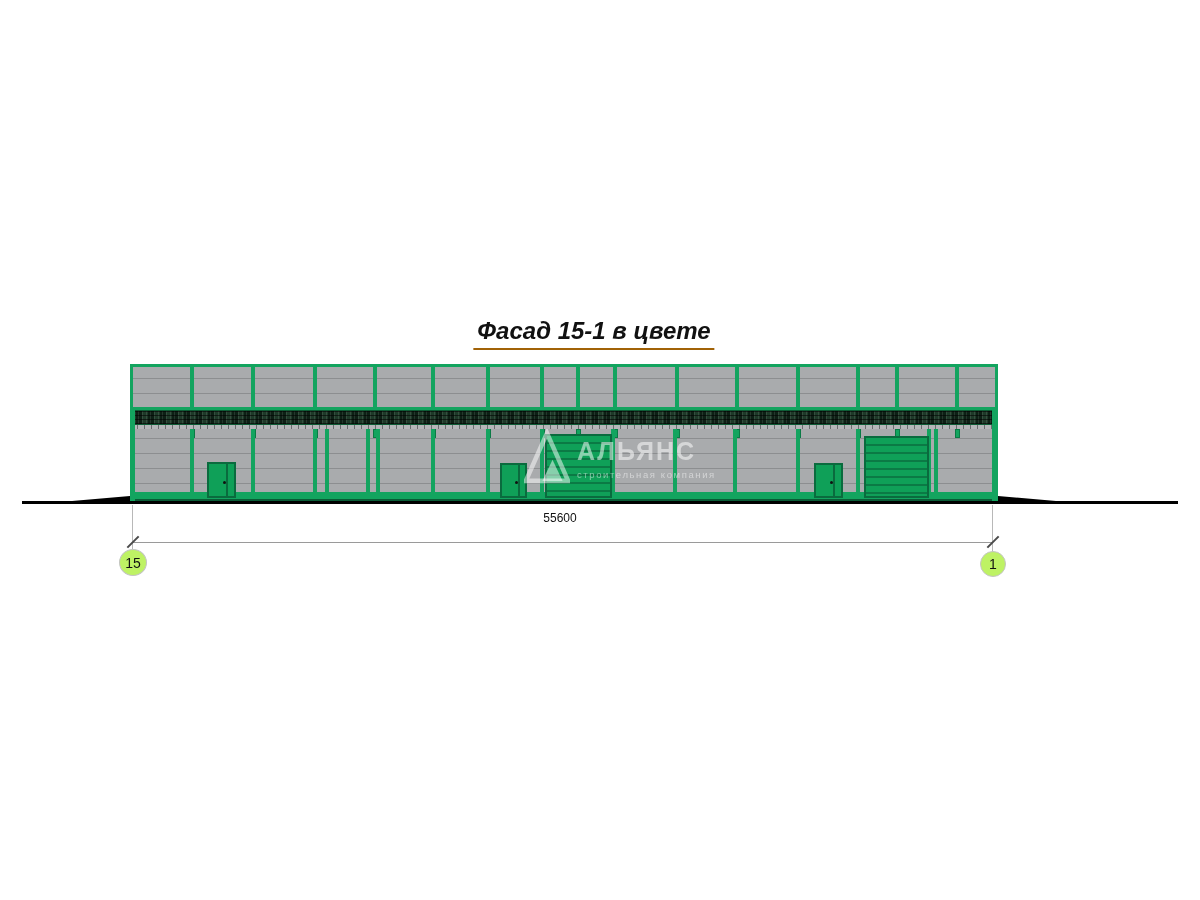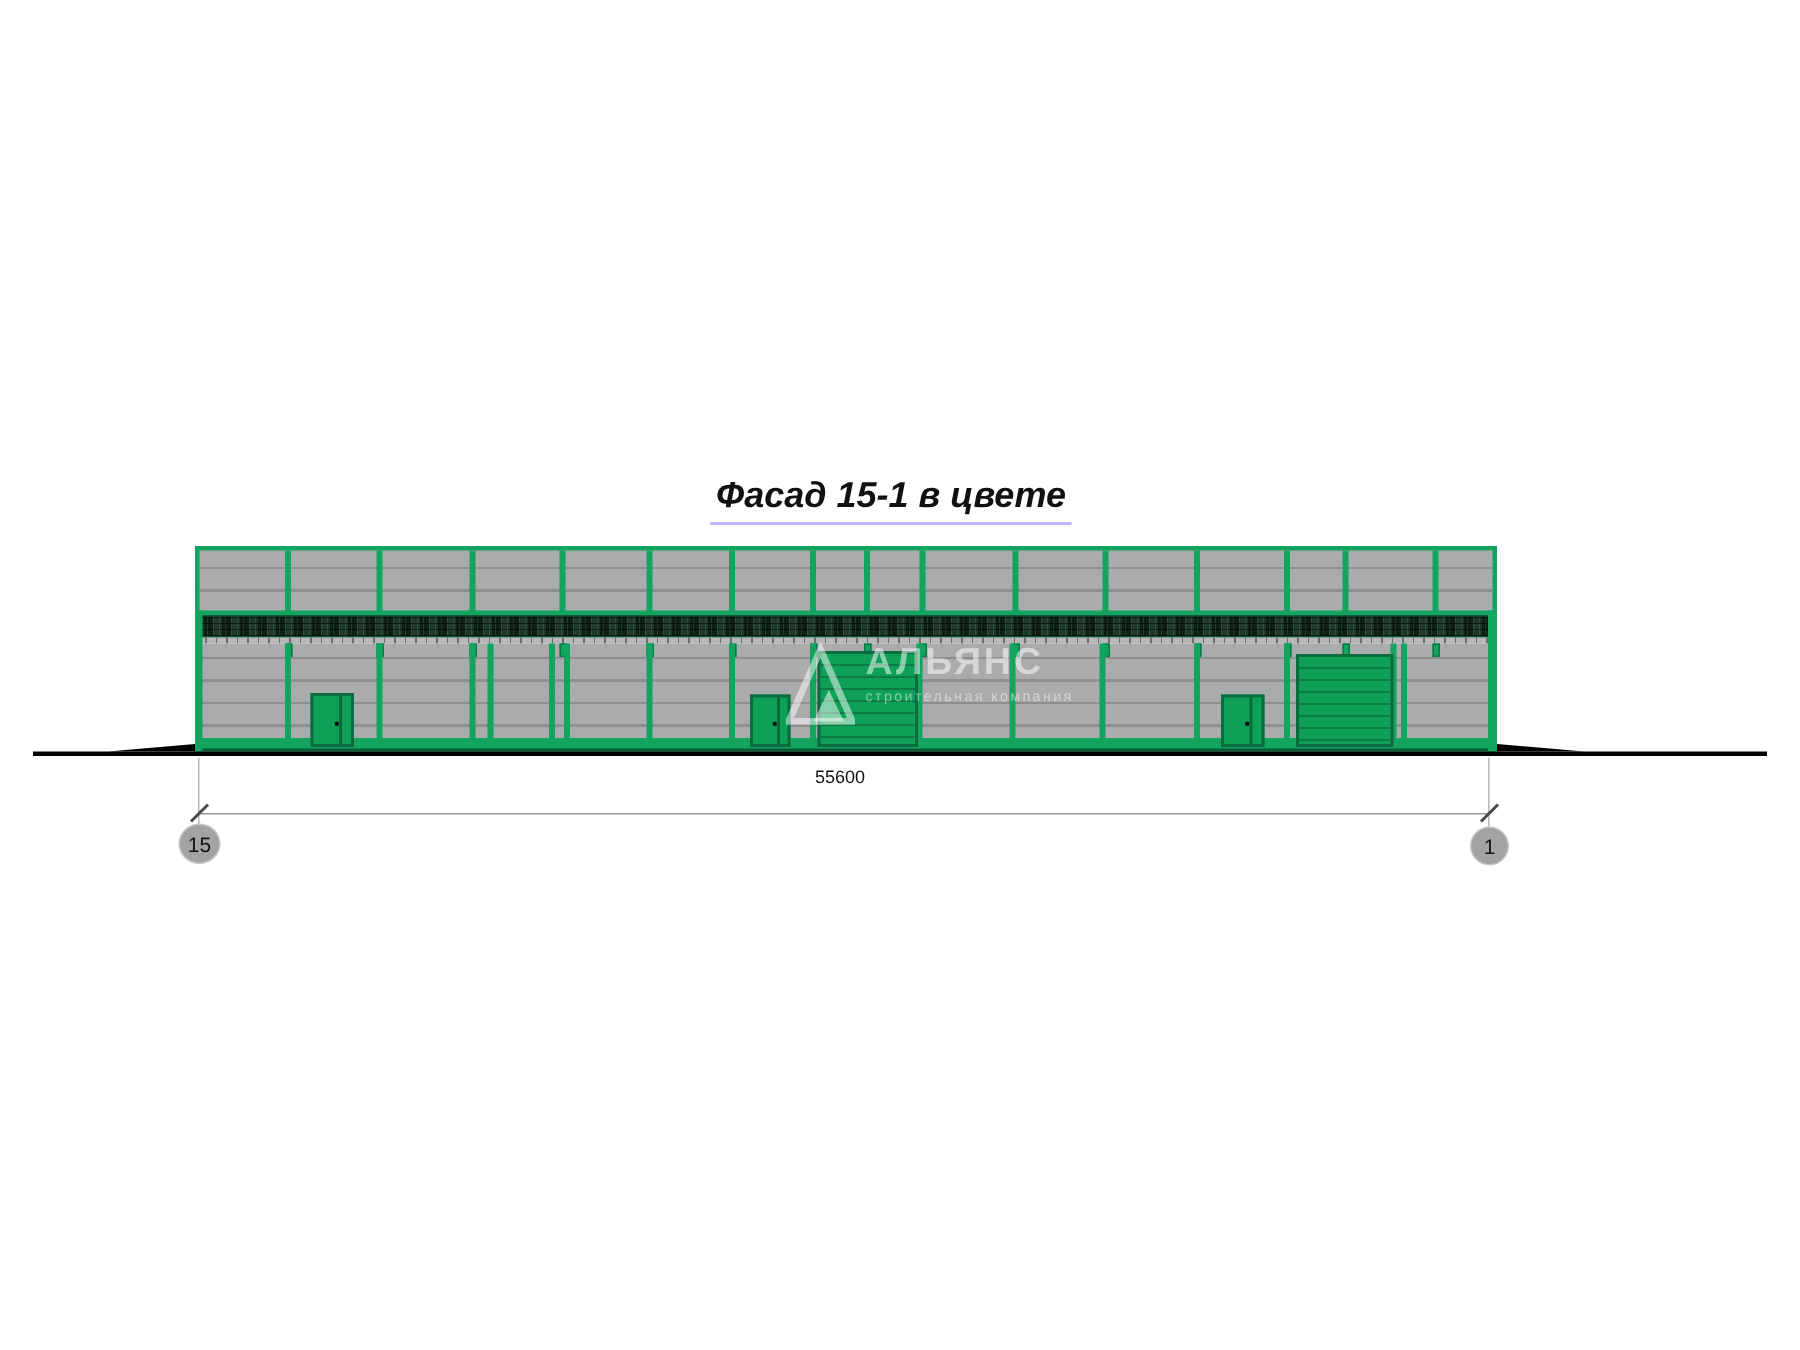--- a/index.html
+++ b/index.html
@@ -2,21 +2,21 @@
 <html style="--frame-green: #13a45f; --door-green: #0fa058; --door-border: #0a6b3e; --panel-gray: #a9abad; --panel-line: #8c8e90; --dark-band: #16291d; --ground-black: #000000;"><head>
 <meta charset="utf-8">
 <style>
   html,body{margin:0;padding:0;background:#fff;}
   .canvas{position:relative;width:1200px;height:900px;background:#ffffff;overflow:hidden;
           font-family:"Liberation Sans",sans-serif;}
 
   
   .title{position:absolute;left:594px;top:317px;transform:translateX(-50%);
          font-style:italic;font-weight:700;font-size:24px;color:#111;
-         border-bottom:2px solid #c4b5fd;padding:0 4px 3px 4px;white-space:nowrap;}
+         border-bottom:2px solid #a16207;padding:0 4px 3px 4px;white-space:nowrap;}
 
   
   .building{position:absolute;left:130px;top:364px;width:868px;height:137px;}
 
   .glazing-band{position:absolute;left:0;top:0;width:862px;height:40px;
      border:3px solid var(--frame-green,#13a45f);
      background:
        repeating-linear-gradient(to bottom,transparent 0 11px,var(--panel-line,#8c8e90) 11px 12.5px,transparent 12.5px 15px),
        var(--panel-gray,#a9abad);}
 
@@ -52,37 +52,37 @@
   .door{position:absolute;background:var(--door-green,#0fa058);border:2px solid var(--door-border,#0a6b3e);box-sizing:border-box;}
   .door .leaf{position:absolute;left:68%;top:0;width:2px;height:100%;background:var(--door-border,#0a6b3e);}
   .door .handle{position:absolute;left:56%;top:52%;width:3px;height:3px;background:#111;border-radius:50%;}
   .gate{position:absolute;border:2px solid var(--door-border,#0a6b3e);box-sizing:border-box;
      background:
        repeating-linear-gradient(to bottom,transparent 0 6.5px,#0b7a45 6.5px 8px),
        var(--door-green,#0fa058);}
 
   
   .watermark{position:absolute;left:524px;top:429px;display:flex;align-items:flex-start;pointer-events:none;z-index:5;}
-  .wm-text{margin-left:7px;}
+  .wm-text{margin-left:7px;margin-top:10px;}
   .wm-name{font-size:25px;font-weight:700;letter-spacing:2px;color:rgba(255,255,255,0.52);line-height:1;}
   .wm-tag{font-size:9.5px;letter-spacing:1.6px;color:rgba(255,255,255,0.48);margin-top:5px;white-space:nowrap;}
 
   
   .ground-line{position:absolute;left:22px;top:501px;width:1156px;height:3px;background:#000;}
   .ramp{position:absolute;width:0;height:0;top:496px;}
   .ramp.left{left:72px;border-bottom:5px solid #000;border-left:58px solid transparent;}
   .ramp.right{left:998px;border-bottom:5px solid #000;border-right:58px solid transparent;}
 
   
   .ext-line{position:absolute;width:1px;background:#b8b8b8;}
   .dim-line{position:absolute;left:133px;top:542px;width:860px;height:1px;background:#9a9a9a;}
   .tick{position:absolute;width:16px;height:2px;background:#4a4a4a;transform:rotate(-45deg);}
   .dim-label{position:absolute;left:560px;top:511px;transform:translateX(-50%);
      font-size:12px;color:#111;background:#fff;padding:0 6px;}
-  .axis-circle{position:absolute;border:1.5px solid #c4c4c4;border-radius:50%;background:#a3a3a3;
+  .axis-circle{position:absolute;border:1.5px solid #c4c4c4;border-radius:50%;background:#bef264;
      display:flex;align-items:center;justify-content:center;font-size:14px;color:#111;box-sizing:border-box;}
   .axis-circle.left{left:119px;top:549px;width:28px;height:27px;}
   .axis-circle.right{left:980px;top:551px;width:26px;height:26px;}
 </style>
 </head>
 <body>
 
 <div class="canvas">
 
   <div class="title">Фасад 15-1 в цвете</div>

